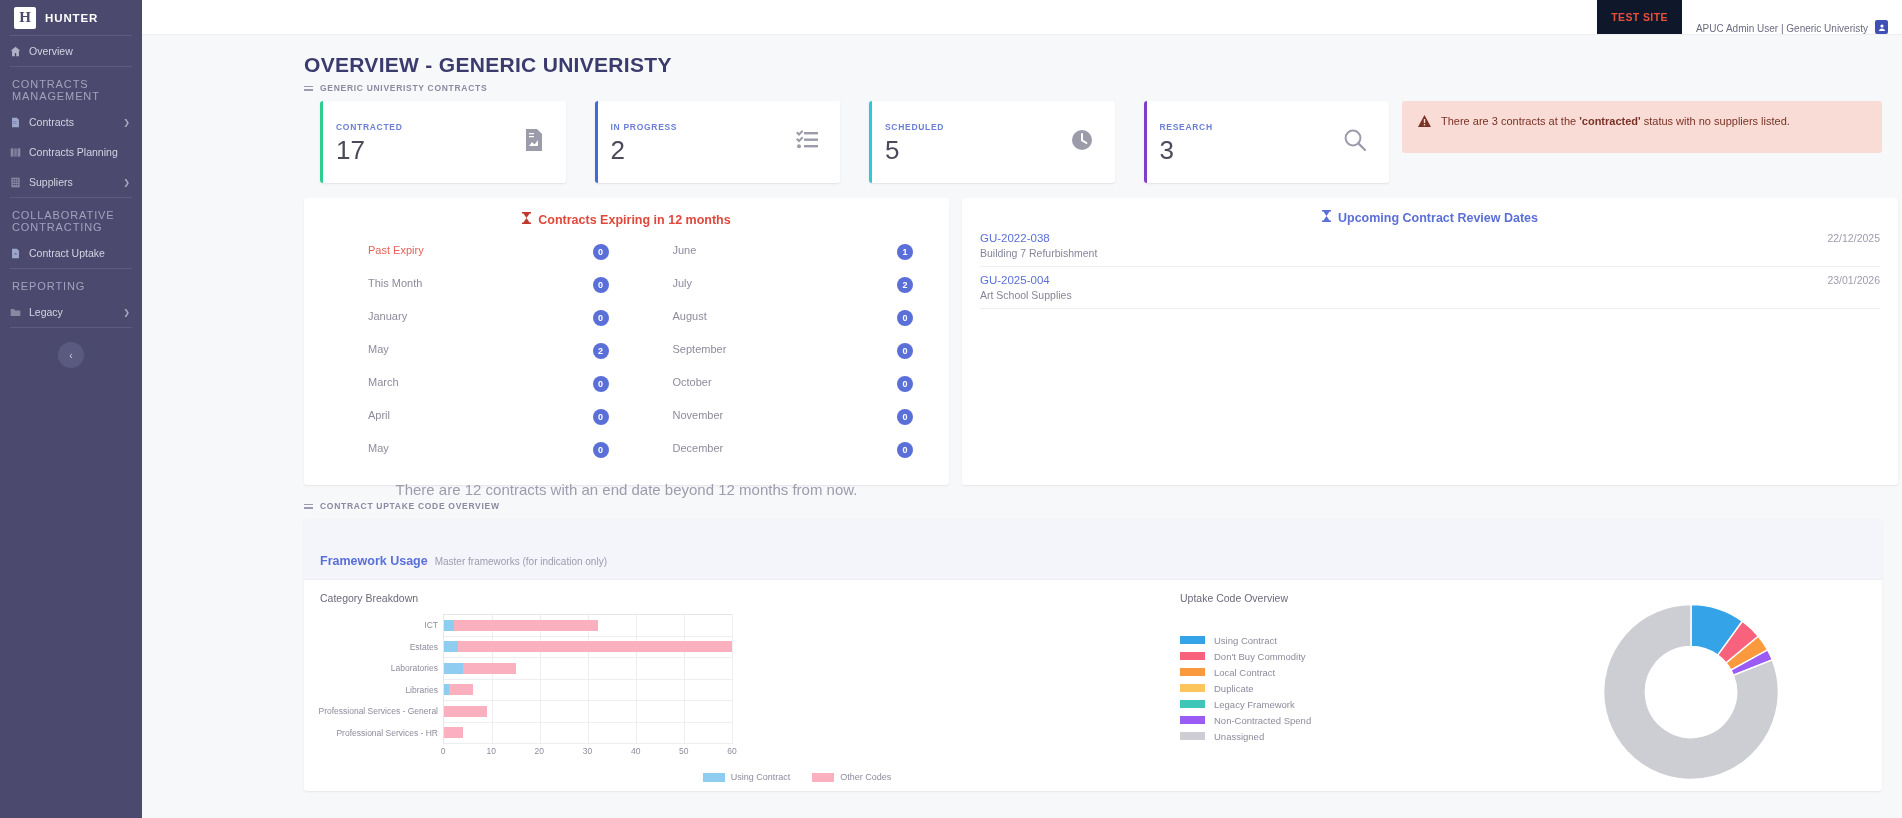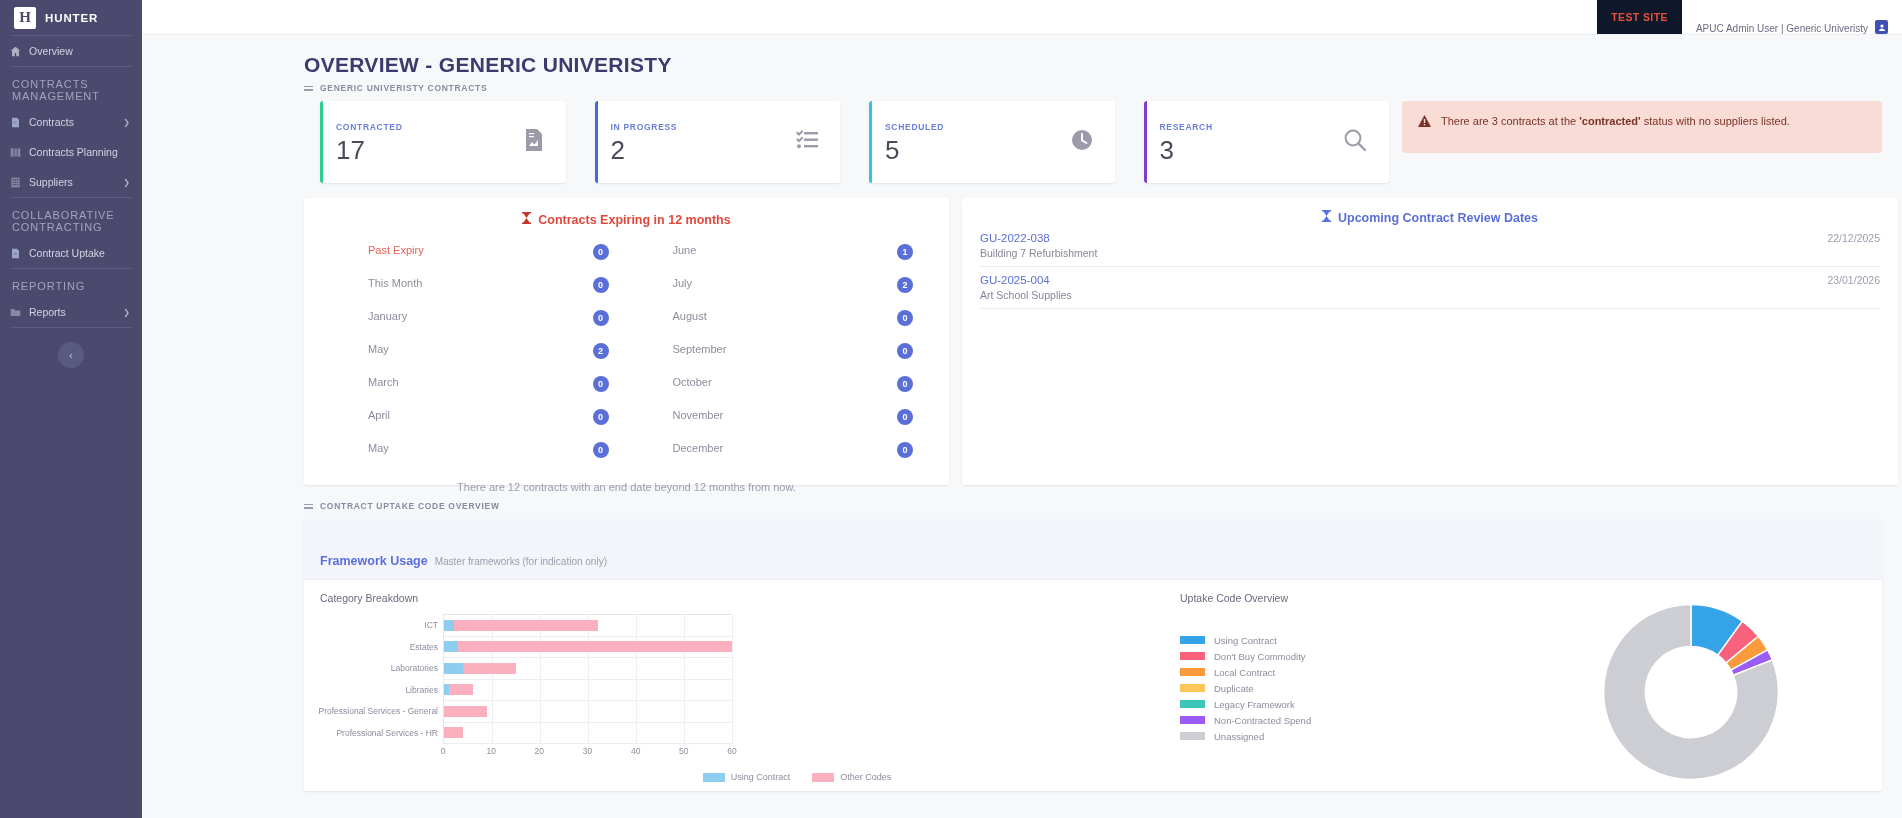--- a/index.html
+++ b/index.html
@@ -131,21 +131,21 @@
     display: flex; align-items: flex-start; justify-content: space-between;
     padding: 8.5px 18px 8.5px 46px; font-size: 11px; color: #8c8c9e;
   }
   .exp-row.past { color: #e4645a; }
   .pill {
     width: 16px; height: 16px; border-radius: 50%; background: #5b6fd8;
     color: #fff; font-size: 9px; font-weight: bold;
     display: flex; align-items: center; justify-content: center;
   }
   .expiry-note {
-    text-align: center; font-size: 11px; color: #9c9cae; padding-top: 15px;
+    text-align: center; font-size: 15px; color: #9c9cae; padding-top: 15px;
   }
 
   .review-item {
     border-bottom: 1px solid #eceef2; padding: 7px 0 7px;
   }
   .review-top { display: flex; justify-content: space-between; align-items: baseline; }
   .review-code { font-size: 11.5px; color: #5b6fd8; cursor: pointer; }
   .review-date { font-size: 10.5px; color: #9c9cae; }
   .review-desc { font-size: 10.5px; color: #85859a; padding-top: 3px; }
 
@@ -265,21 +265,21 @@
         </svg>
       <span class="nav-label">Contract Uptake</span>
     </div>
     <div class="nav-div"></div>
 
     <div class="nav-head">REPORTING</div>
     <div class="nav-item">
       <svg class="nav-ico" viewBox="0 0 16 16">
           <path fill="#9d9db5" d="M1 3h5l1.5 2H15v8H1z"></path>
         </svg>
-      <span class="nav-label">Reports</span>
+      <span class="nav-label">Legacy</span>
       <span class="nav-chev">❯</span>
     </div>
     <div class="nav-div"></div>
 
     <div class="collapse-wrap">
       <div class="collapse-btn">‹</div>
     </div>
   </aside>
 
   <div class="main">

